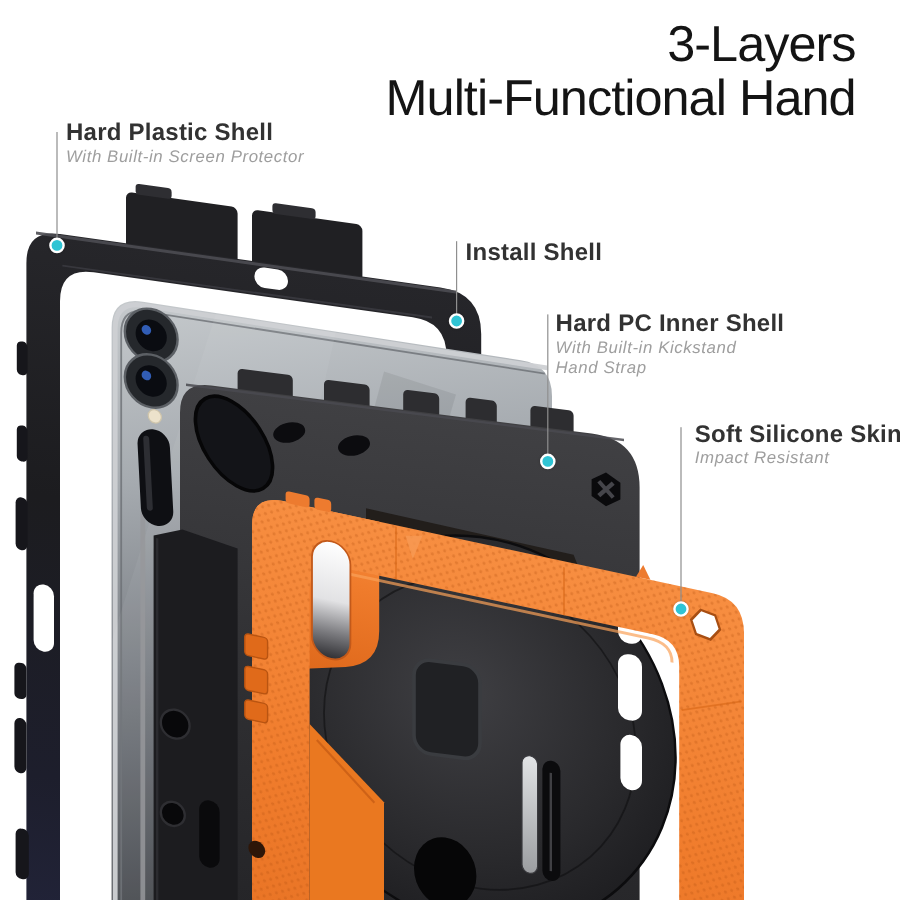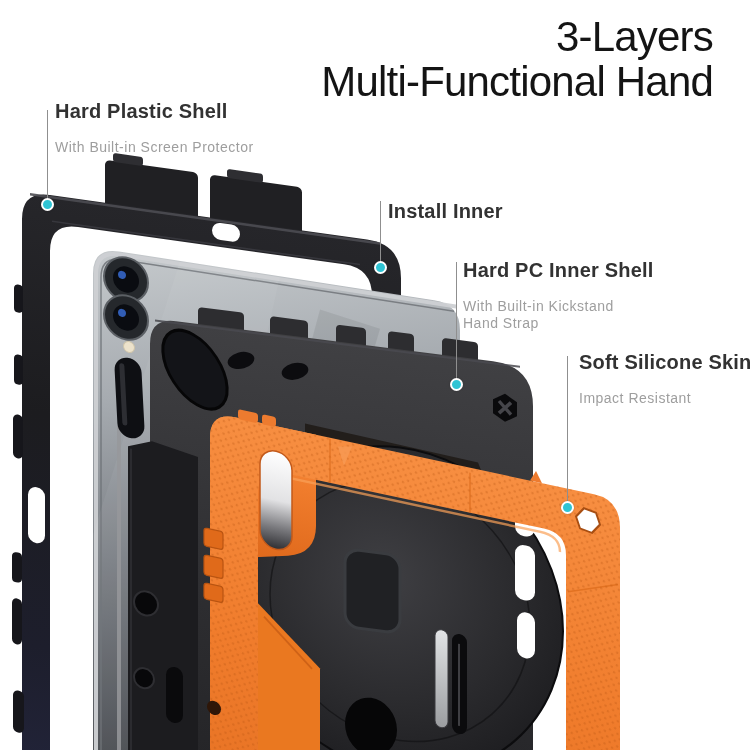--- a/index.html
+++ b/index.html
@@ -14,22 +14,22 @@
     position:absolute;right:37px;top:14px;z-index:4;text-align:right;
     font-size:42px;line-height:45px;letter-spacing:-0.8px;
     color:var(--title_text,#141414);font-weight:400;white-space:nowrap;
   }
   .callout{position:absolute;z-index:4;white-space:nowrap;}
   .callout-label{
     font-size:20px;line-height:20px;font-weight:bold;
     color:var(--label_text,#323232);letter-spacing:0.2px;
   }
   .callout-sub{
-    font-size:14px;line-height:17px;margin-top:18px;
-    color:var(--sub_text,#9e9e9e);letter-spacing:0.5px;font-weight:400;
+    font-size:14px;line-height:17px;margin-top:1px;
+    color:var(--sub_text,#9e9e9e);letter-spacing:0.5px;font-weight:400;font-style:italic;
   }
   .leader{
     position:absolute;width:1px;z-index:2;
     background:var(--leader_line,#8f8f8f);
   }
   .dot{
     position:absolute;width:9px;height:9px;border-radius:50%;z-index:3;
     background:var(--accent,#2fc4d4);border:2.8px solid #ffffff;
     box-shadow:0 0 2px rgba(0,0,0,0.25);
   }
@@ -210,21 +210,21 @@
   <div class="dot" style="left:374px;top:261px;"></div>
   <div class="dot" style="left:450px;top:378px;"></div>
   <div class="dot" style="left:561px;top:501px;"></div>
 
   <div class="callout" style="left:55px;top:101px;">
     <div class="callout-label">Hard Plastic Shell</div>
     <div class="callout-sub">With Built-in Screen Protector</div>
   </div>
 
   <div class="callout" style="left:388px;top:201px;">
-    <div class="callout-label">Install Inner</div>
+    <div class="callout-label">Install Shell</div>
   </div>
 
   <div class="callout" style="left:579px;top:352px;">
     <div class="callout-label">Soft Silicone Skin</div>
     <div class="callout-sub">Impact Resistant</div>
   </div>
 
   <div class="callout" style="left:463px;top:260px;">
     <div class="callout-label">Hard PC Inner Shell</div>
     <div class="callout-sub">

